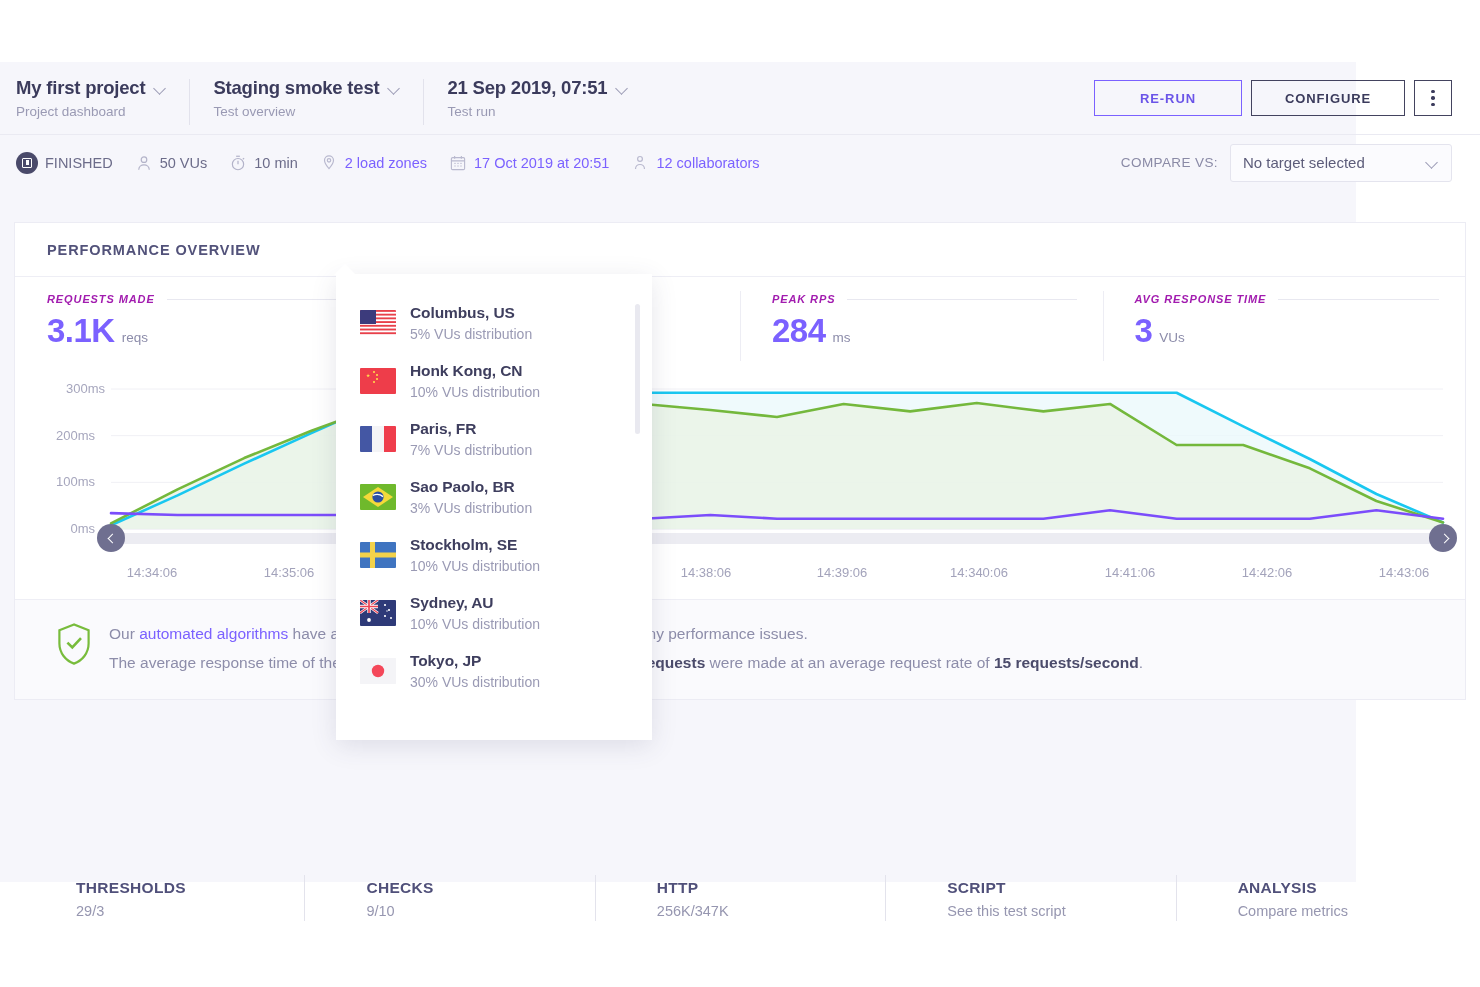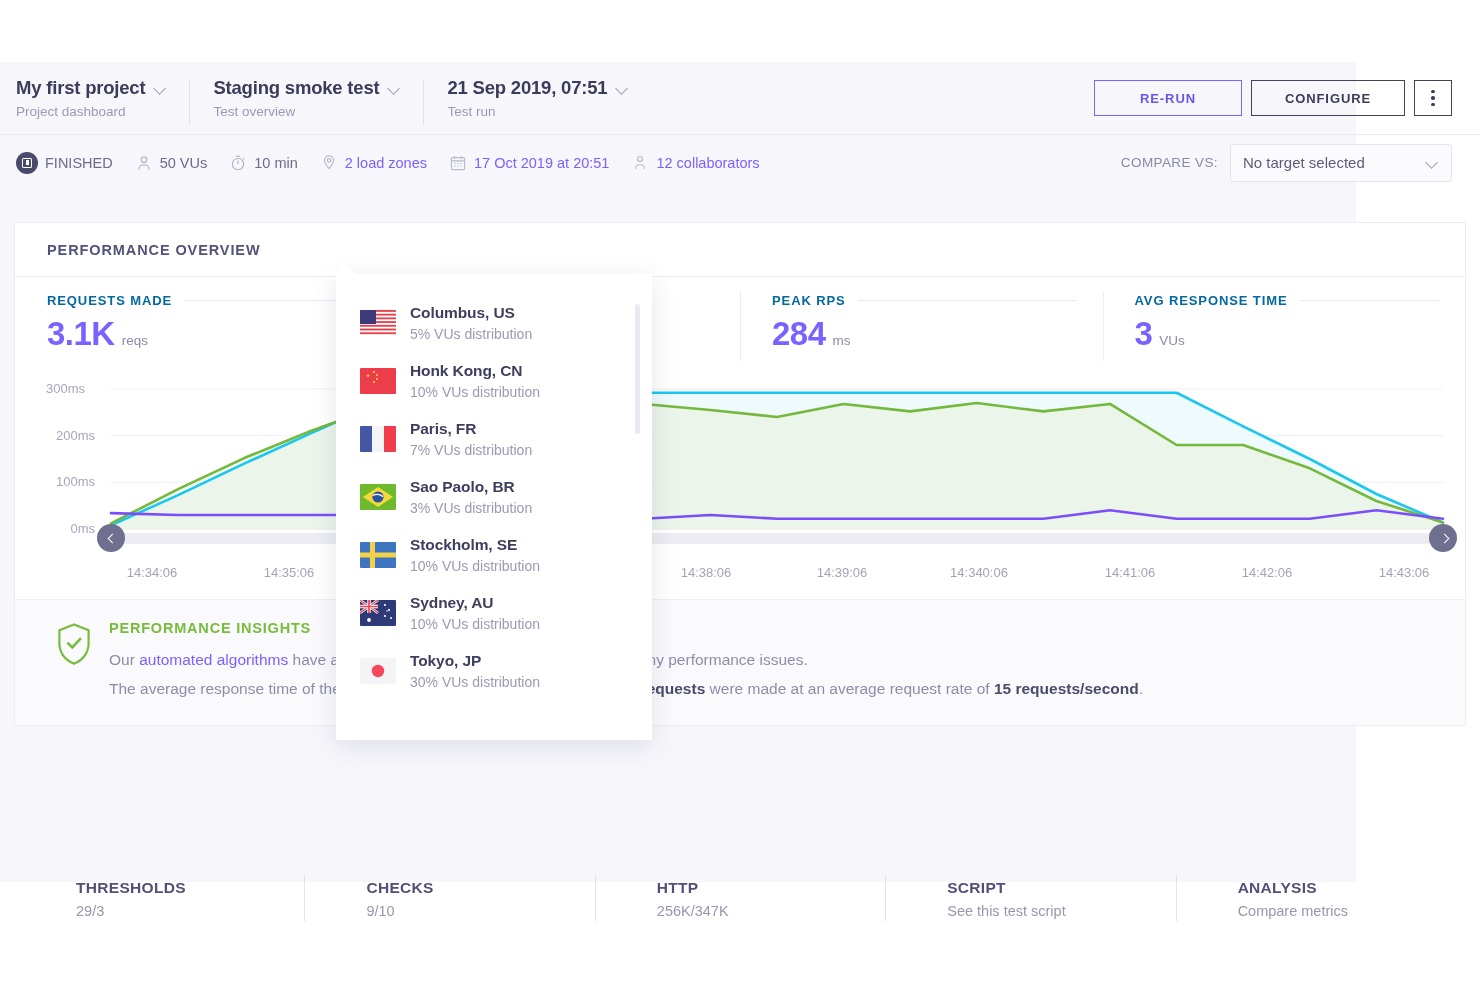--- a/index.html
+++ b/index.html
@@ -120,22 +120,23 @@
 
   
   .stats { display: flex; height: 90px; align-items: flex-start; padding-top: 16px;}
   .stat { flex: 1; padding: 0 26px 0 32px; position: relative; }
   .stat + .stat:before {
     content: ""; position: absolute; left: 0; top: -2px;
     width: 1px; height: 70px; background: #ededf4;
   }
   .stat-head { display: flex; align-items: center; gap: 12px; }
   .stat-label {
-    font-size: 13px; font-weight: bold; color: #0369a1; letter-spacing: 0.9px;
+    font-size: 11px; font-weight: bold; color: #a21caf; letter-spacing: 0.9px;
     white-space: nowrap;
+    font-style: italic;
   }
   .stat-rule { flex: 1; height: 1px; background: #e8e8f0; }
   .stat-val { margin-top: 7px; display: flex; align-items: baseline; gap: 7px; }
   .stat-num {
     font-size: 33px; font-weight: bold; color: #7b61ff; letter-spacing: -0.5px;
   }
   .stat-unit { font-size: 13.5px; color: #8c8caa; }
 
   
   .chartwrap { position: relative; height: 230px; margin-top: 2px; }
@@ -395,21 +396,21 @@
           <polygon points="96,160 96,156.26666666666668 162.6,126.4 229.2,94.66666666666667 295.8,64.33333333333333 362.4,34.93333333333334 429,23.73333333333332 495.6,23.73333333333332 562.2,23.73333333333332 628.8,23.73333333333332 695.4,23.73333333333332 762,23.73333333333332 828.6,23.73333333333332 895.2,23.73333333333332 961.8,23.73333333333332 1028.4,23.73333333333332 1095,23.73333333333332 1161.6,23.73333333333332 1228.2,57.33333333333334 1294.8,90 1361.4,125 1428,153.46666666666667 1428,160" fill="#eaf8fb" opacity="0.75"></polygon>
           <polygon points="96,160 96,154.4 162.6,120.33333333333334 229.2,89.06666666666666 295.8,62 362.4,37.733333333333334 429,43.33333333333333 495.6,33.06666666666666 562.2,48 628.8,34.93333333333334 695.4,41 762,48 828.6,34.93333333333334 895.2,42.39999999999999 961.8,33.999999999999986 1028.4,42.39999999999999 1095,34.93333333333334 1161.6,76 1228.2,76 1294.8,99.33333333333334 1361.4,132 1428,153.46666666666667 1428,160" fill="#eaf3e4" opacity="0.75"></polygon>
           <polyline points="96,156.26666666666668 162.6,126.4 229.2,94.66666666666667 295.8,64.33333333333333 362.4,34.93333333333334 429,23.73333333333332 495.6,23.73333333333332 562.2,23.73333333333332 628.8,23.73333333333332 695.4,23.73333333333332 762,23.73333333333332 828.6,23.73333333333332 895.2,23.73333333333332 961.8,23.73333333333332 1028.4,23.73333333333332 1095,23.73333333333332 1161.6,23.73333333333332 1228.2,57.33333333333334 1294.8,90 1361.4,125 1428,153.46666666666667" fill="none" stroke="#19c7f0" stroke-width="2.6" stroke-linejoin="round" stroke-linecap="round"></polyline>
           <polyline points="96,154.4 162.6,120.33333333333334 229.2,89.06666666666666 295.8,62 362.4,37.733333333333334 429,43.33333333333333 495.6,33.06666666666666 562.2,48 628.8,34.93333333333334 695.4,41 762,48 828.6,34.93333333333334 895.2,42.39999999999999 961.8,33.999999999999986 1028.4,42.39999999999999 1095,34.93333333333334 1161.6,76 1228.2,76 1294.8,99.33333333333334 1361.4,132 1428,153.46666666666667" fill="none" stroke="#74b83c" stroke-width="2.6" stroke-linejoin="round" stroke-linecap="round"></polyline>
           <polyline points="96,144.13333333333333 162.6,146 229.2,146 295.8,146 362.4,146 429,149.73333333333335 495.6,149.73333333333335 562.2,149.73333333333335 628.8,149.73333333333335 695.4,146 762,149.73333333333335 828.6,149.73333333333335 895.2,149.73333333333335 961.8,149.73333333333335 1028.4,149.73333333333335 1095,141.33333333333334 1161.6,149.73333333333335 1228.2,149.73333333333335 1294.8,149.73333333333335 1361.4,141.33333333333334 1428,149.73333333333335" fill="none" stroke="#7b4dfb" stroke-width="2.6" stroke-linejoin="round" stroke-linecap="round"></polyline>
         </svg>
       <div id="yticks">
           <div class="ytick" style="left: 18px; top: 152px;">0ms</div>
           <div class="ytick" style="left: 18px; top: 105.333px;">100ms</div>
           <div class="ytick" style="left: 18px; top: 58.6667px;">200ms</div>
-          <div class="ytick" style="left: 8px; top: 12px;">300ms</div>
+          <div class="ytick" style="left: 28px; top: 12px;">300ms</div>
         </div>
       <div id="xticks">
           <div class="xtick" style="left: 137px;">14:34:06</div>
           <div class="xtick" style="left: 274px;">14:35:06</div>
           <div class="xtick" style="left: 691px;">14:38:06</div>
           <div class="xtick" style="left: 827px;">14:39:06</div>
           <div class="xtick" style="left: 964px;">14:340:06</div>
           <div class="xtick" style="left: 1115px;">14:41:06</div>
           <div class="xtick" style="left: 1252px;">14:42:06</div>
           <div class="xtick" style="left: 1389px;">14:43:06</div>
@@ -422,21 +423,20 @@
           <span class="sb-arrow"></span>
         </div>
     </div>
 
     <div class="insights">
       <svg class="shield" viewBox="0 0 38 44" fill="none" stroke="#78bc3c" stroke-width="2.2">
         <path d="M19 2.4 4.4 8.2v13.4c0 9.4 6.2 17 14.6 20 8.4-3 14.6-10.6 14.6-20V8.2z"></path>
         <path d="M12.4 20.6 17.3 25.4 26 16.1" stroke-width="2.6"></path>
       </svg>
       <div>
-        <div class="ins-title">PERFORMANCE INSIGHTS</div>
         <div class="ins-line">
           <span>Our </span><a href="#">automated algorithms</a><span> have analyzed the test results and have not found any performance issues.</span>
         </div>
         <div class="ins-line">
           <span>The average response time of the system being tested was </span><b>79ms</b><span>, and </span><b>4 485 requests</b><span> were made at an average request rate of </span><b>15 requests/second</b><span>.</span>
         </div>
       </div>
     </div>
   </div>
 

